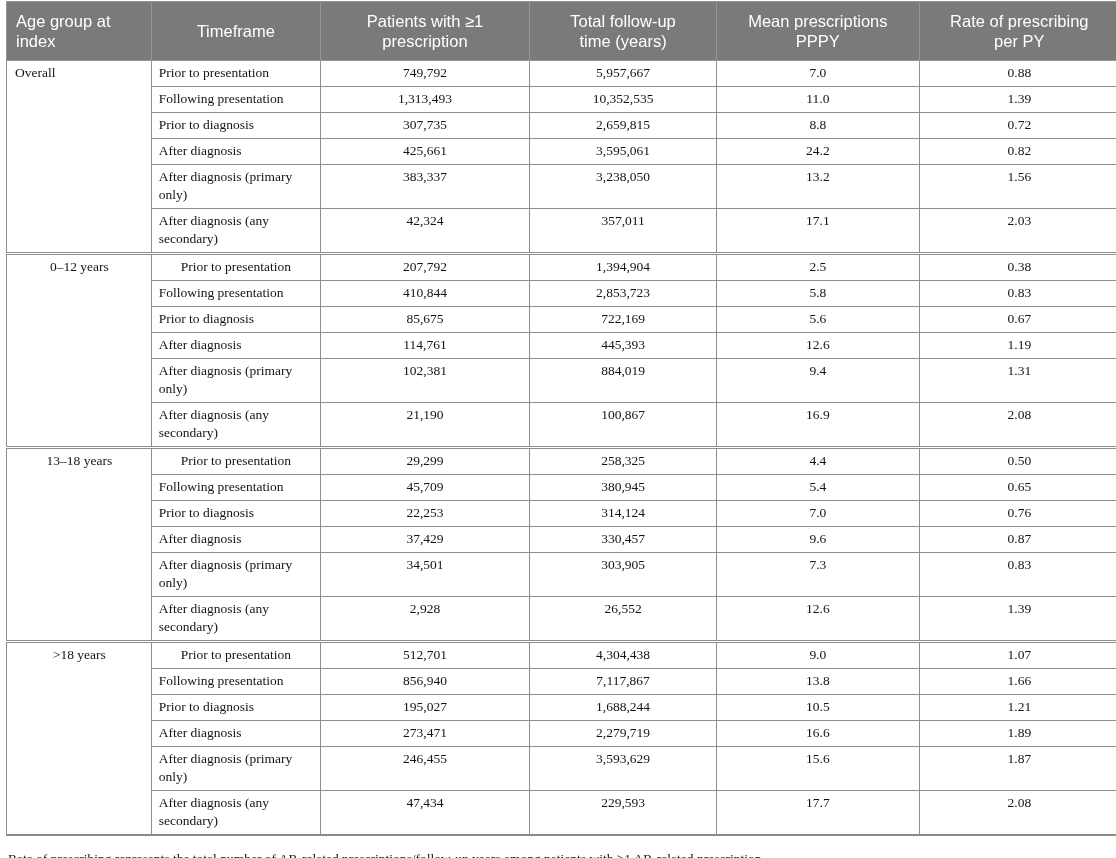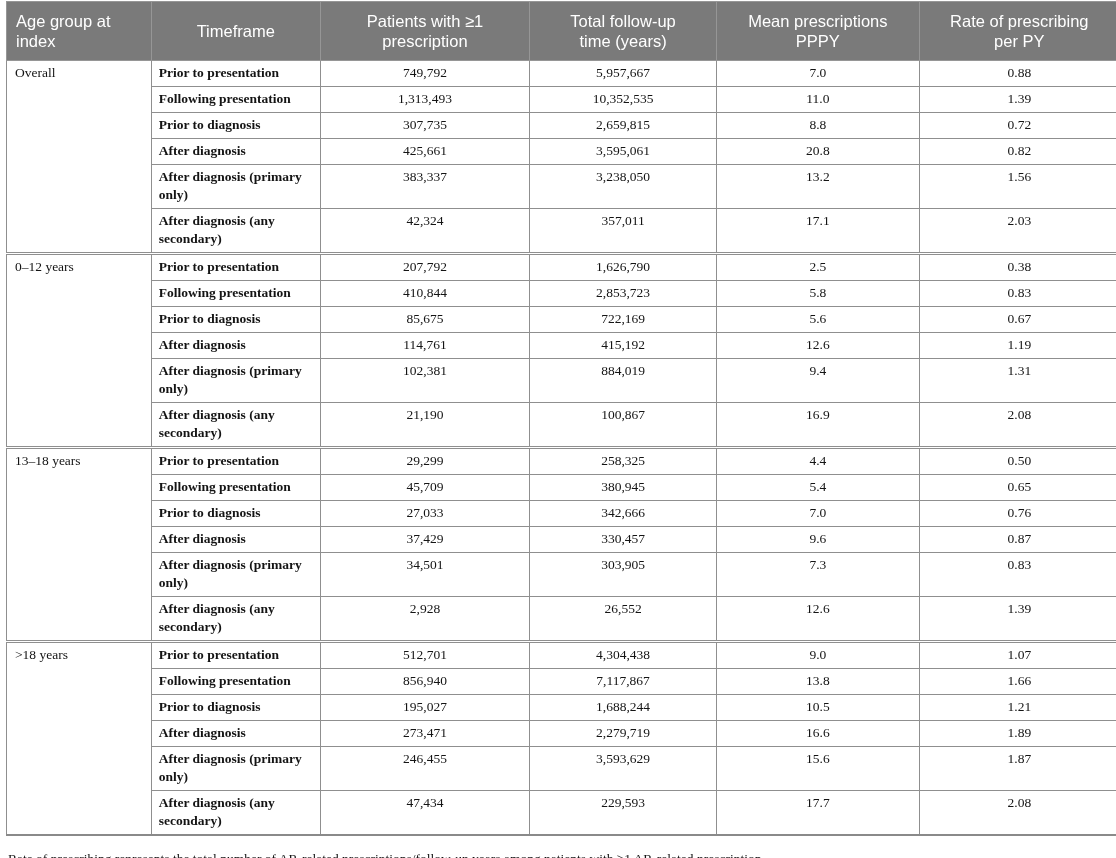--- a/index.html
+++ b/index.html
@@ -49,28 +49,28 @@
     height: 25px;
     box-sizing: border-box;
     background: #ffffff;
   }
   table.rates td.age {
     vertical-align: top;
     padding-left: 8px;
   }
   table.rates td.tf {
     text-align: left;
-    font-weight: bold;
   }
   table.rates td.num {
     text-align: center;
   }
   
   table.rates tbody.group + tbody.group tr:first-child td {
     border-top: 3px double #8f8f8f;
+    text-align: center;
   }
   .footnote {
     margin: 14px 0 0 2px;
     font-size: 13.5px;
     line-height: 17px;
     color: #141414;
     font-family: "Liberation Serif", serif;
   }
 </style>
 </head>
@@ -121,21 +121,21 @@
           <td class="tf">Prior to diagnosis</td>
           <td class="num">307,735</td>
           <td class="num">2,659,815</td>
           <td class="num">8.8</td>
           <td class="num">0.72</td>
         </tr>
         <tr>
           <td class="tf">After diagnosis</td>
           <td class="num">425,661</td>
           <td class="num">3,595,061</td>
-          <td class="num">20.8</td>
+          <td class="num">24.2</td>
           <td class="num">0.82</td>
         </tr>
         <tr>
           <td class="tf">After diagnosis (primary only)</td>
           <td class="num">383,337</td>
           <td class="num">3,238,050</td>
           <td class="num">13.2</td>
           <td class="num">1.56</td>
         </tr>
         <tr>
@@ -144,42 +144,42 @@
           <td class="num">357,011</td>
           <td class="num">17.1</td>
           <td class="num">2.03</td>
         </tr>
       </tbody>
       <tbody class="group">
         <tr>
           <td rowspan="6" class="age">0–12 years</td>
           <td class="tf">Prior to presentation</td>
           <td class="num">207,792</td>
-          <td class="num">1,626,790</td>
+          <td class="num">1,394,904</td>
           <td class="num">2.5</td>
           <td class="num">0.38</td>
         </tr>
         <tr>
           <td class="tf">Following presentation</td>
           <td class="num">410,844</td>
           <td class="num">2,853,723</td>
           <td class="num">5.8</td>
           <td class="num">0.83</td>
         </tr>
         <tr>
           <td class="tf">Prior to diagnosis</td>
           <td class="num">85,675</td>
           <td class="num">722,169</td>
           <td class="num">5.6</td>
           <td class="num">0.67</td>
         </tr>
         <tr>
           <td class="tf">After diagnosis</td>
           <td class="num">114,761</td>
-          <td class="num">415,192</td>
+          <td class="num">445,393</td>
           <td class="num">12.6</td>
           <td class="num">1.19</td>
         </tr>
         <tr>
           <td class="tf">After diagnosis (primary only)</td>
           <td class="num">102,381</td>
           <td class="num">884,019</td>
           <td class="num">9.4</td>
           <td class="num">1.31</td>
         </tr>
@@ -202,22 +202,22 @@
         </tr>
         <tr>
           <td class="tf">Following presentation</td>
           <td class="num">45,709</td>
           <td class="num">380,945</td>
           <td class="num">5.4</td>
           <td class="num">0.65</td>
         </tr>
         <tr>
           <td class="tf">Prior to diagnosis</td>
-          <td class="num">27,033</td>
-          <td class="num">342,666</td>
+          <td class="num">22,253</td>
+          <td class="num">314,124</td>
           <td class="num">7.0</td>
           <td class="num">0.76</td>
         </tr>
         <tr>
           <td class="tf">After diagnosis</td>
           <td class="num">37,429</td>
           <td class="num">330,457</td>
           <td class="num">9.6</td>
           <td class="num">0.87</td>
         </tr>

